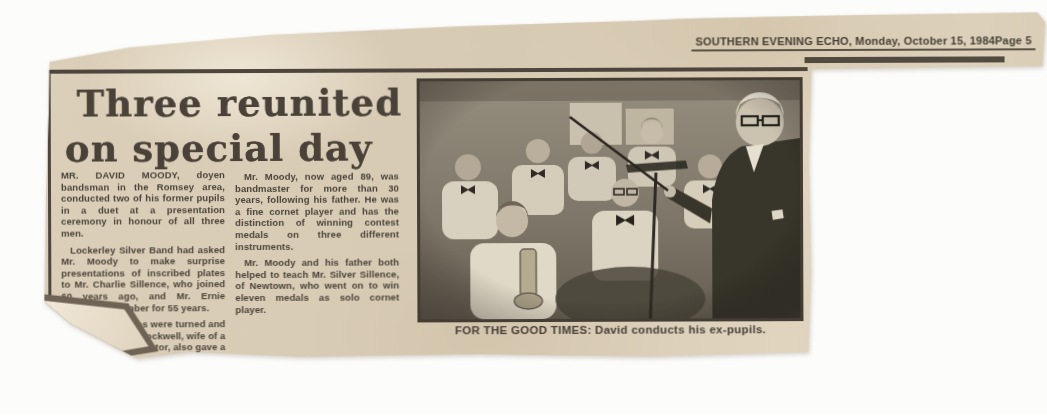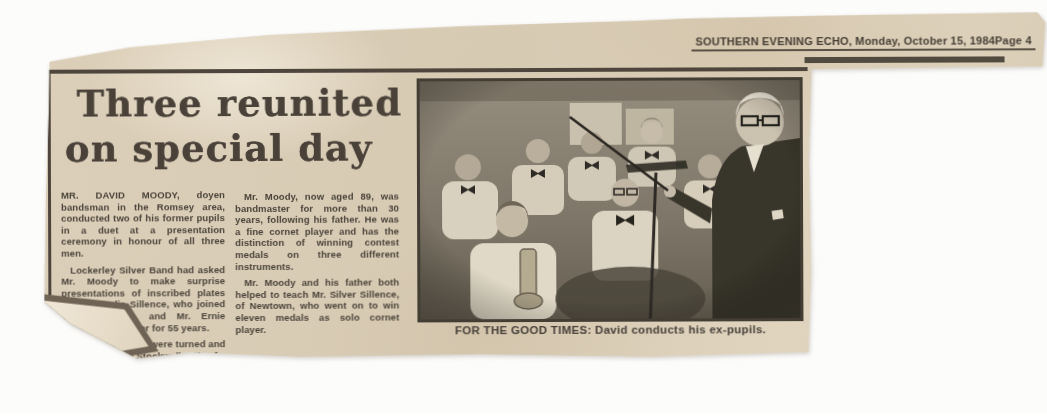--- a/index.html
+++ b/index.html
@@ -31,21 +31,21 @@
   
   .article-box{position:absolute;left:8px;top:56px;width:760px;height:300px;
     border-top:4px solid #4e463c;border-left:3px solid #4e463c;box-sizing:border-box;}
   .headline{margin:8px 0 0 14px;font-family:"DejaVu Serif",serif;font-weight:bold;
     font-size:37px;line-height:45px;color:#4a4239;letter-spacing:1px;
     text-shadow:0 0 .5px #4a4239;}
   .headline .l1{display:block;margin-left:12px;}
   .headline .l2{display:block;margin-left:0;}
 
   .col{position:absolute;width:164px;font-size:9.5px;line-height:11.6px;
-    font-weight:bold;color:#4a433a;text-align:justify;letter-spacing:.1px;margin-top:20px;}
+    font-weight:bold;color:#4a433a;text-align:justify;letter-spacing:.1px;}
   .col1{left:10px;top:96px;}
   .col2{left:184px;top:98px;}
   .col p{margin:0 0 5px 0;}
   .col p.indent{text-indent:9px;}
   .cut-line{text-align:right;white-space:nowrap;}
 
   
   .photo-fig{position:absolute;left:366px;top:6px;width:380px;height:238px;
     border:3px solid #433d34;background:#847c6e;}
   .photo-caption{position:absolute;left:366px;top:252px;width:386px;
@@ -61,21 +61,21 @@
 </style>
 </head>
 <body>
 
 <div class="page">
   <div class="clip-wrap">
     <div class="clipping">
 
       <div class="masthead-row">
         <span class="masthead-title">SOUTHERN EVENING ECHO, Monday, October 15, 1984</span>
-        <span class="masthead-page">Page 4</span>
+        <span class="masthead-page">Page 5</span>
       </div>
       <div class="next-article-bar"></div>
 
       <div class="article-box">
         <h1 class="headline">
           <span class="l1">Three reunited</span>
           <span class="l2">on special day</span>
         </h1>
 
         <div class="col col1">

